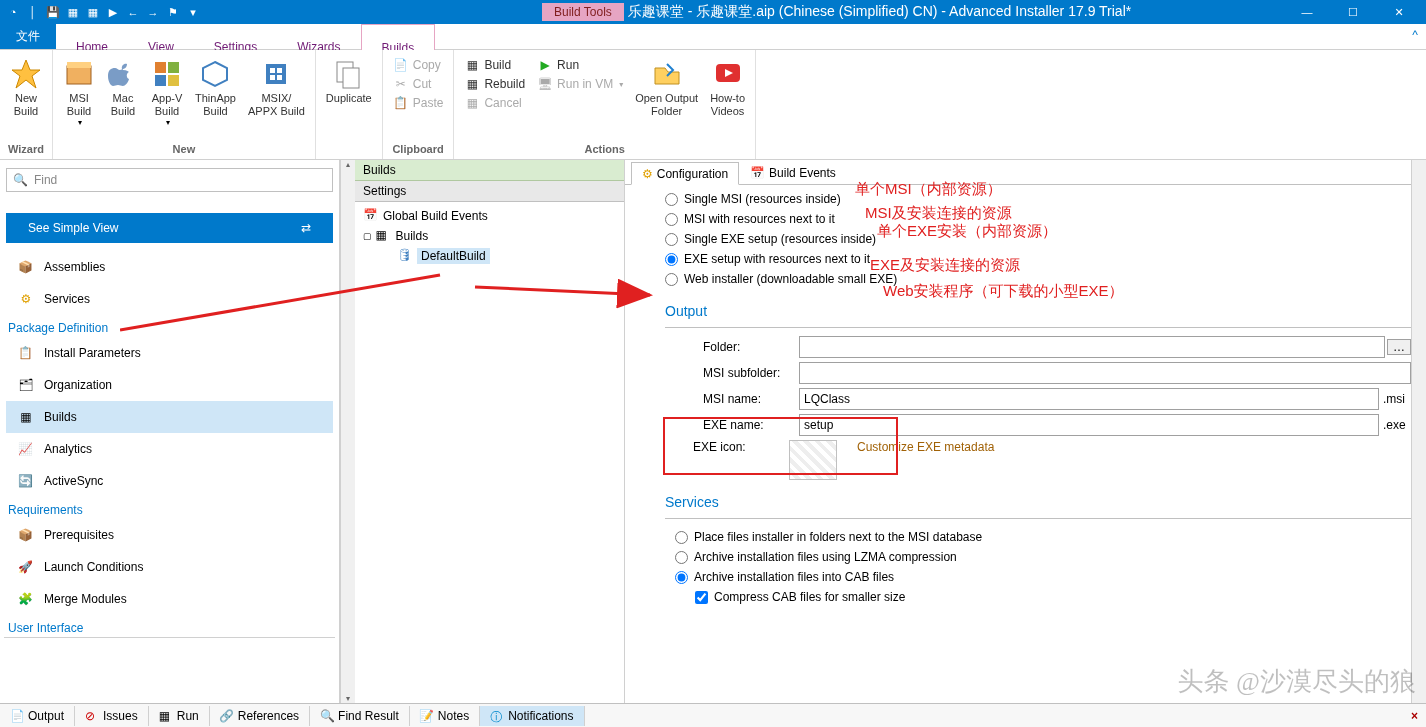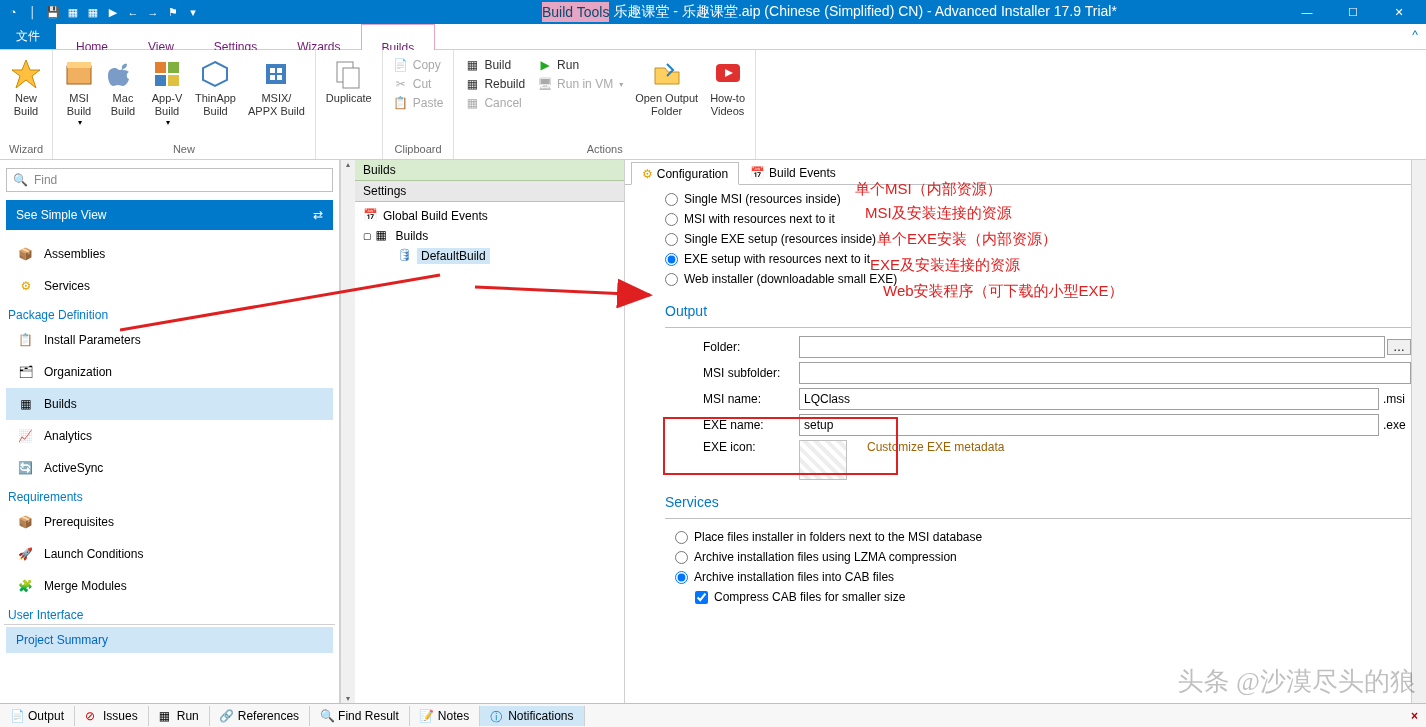--- a/index.html
+++ b/index.html
@@ -2,53 +2,53 @@
 <html><head>
 <meta charset="utf-8">
 <style>
 * { margin: 0; padding: 0; box-sizing: border-box; font-family: "Segoe UI", "Microsoft YaHei", sans-serif; font-size: 12px; }
 body { width: 1426px; height: 727px; background: #fff; overflow: hidden; display: flex; flex-direction: column; }
 
 
 .titlebar { background: #0079cb; color: #fff; height: 24px; display: flex; align-items: center; padding: 0 4px; }
 .titlebar .qat { display: flex; gap: 2px; align-items: center; }
 .titlebar .qat-btn { width: 18px; height: 18px; display: flex; align-items: center; justify-content: center; font-size: 11px; }
-.titlebar .tab-build-tools { background: #e6a5c3; color: #0c4a6e; padding: 2px 0; margin-left: 340px; font-size: 14px; }
+.titlebar .tab-build-tools { background: #e6a5c3; color: #7f1d1d; padding: 2px 12px; margin-left: 340px; font-size: 12px; }
 .titlebar .title-text { margin-left: 4px; font-size: 14px; }
 .titlebar .win-controls { margin-left: auto; display: flex; }
 .titlebar .win-btn { width: 46px; height: 24px; display: flex; align-items: center; justify-content: center; font-size: 11px; }
 
 
 .menutabs { display: flex; background: #fff; border-bottom: 1px solid #d0d0d0; height: 26px; }
 .menutabs .mtab { padding: 16px 20px; color: #701a75; cursor: pointer; }
 .menutabs .mtab.file { background: #0079cb; color: #fff; padding: 4px 16px; }
 .menutabs .mtab.active { border: 1px solid #e6a5c3; border-bottom: 2px solid #fff; background: #fff; margin-bottom: -1px; }
 
 
 .ribbon { background: #fff; height: 110px; display: flex; border-bottom: 1px solid #d0d0d0; }
 .rgroup { border-right: 1px solid #e0e0e0; display: flex; flex-direction: column; padding: 2px 6px; }
 .rgroup .rbody { flex: 1; display: flex; align-items: flex-start; gap: 4px; padding-top: 4px; }
-.rgroup .rlabel { text-align: center; color: #666; font-size: 11px; padding-bottom: 2px; }
+.rgroup .rlabel { text-align: center; color: #666; font-size: 11px; padding-bottom: 2px; font-weight: bold; }
 .rbtn { display: flex; flex-direction: column; align-items: center; padding: 2px 4px; cursor: pointer; min-width: 40px; }
 .rbtn .ricon { width: 32px; height: 32px; margin-bottom: 2px; }
 .rbtn .rtext { text-align: center; font-size: 11px; line-height: 1.2; color: #333; }
 .rbtn.disabled .rtext { color: #aaa; }
 .rbtn.disabled .ricon svg * { stroke: #ccc; fill: #ddd; }
 .rcol { display: flex; flex-direction: column; gap: 1px; }
 .rsmall { display: flex; align-items: center; gap: 4px; padding: 1px 4px; font-size: 11px; color: #333; cursor: pointer; }
 .rsmall.disabled { color: #aaa; }
 .rsmall .sicon { width: 16px; height: 16px; display: inline-flex; align-items: center; justify-content: center; }
 .dd { font-size: 8px; margin-left: 2px; }
 
 
 .main { flex: 1; display: flex; overflow: hidden; }
 .left-panel { width: 355px; display: flex; position: relative; }
 .nav-col { width: 340px; background: #fff; border-right: 1px solid #d0d0d0; display: flex; flex-direction: column; padding: 4px; overflow: hidden; }
 .nav-col .find { border: 1px solid #c0c0c0; padding: 4px 6px; display: flex; align-items: center; gap: 6px; color: #888; margin: 4px 2px; }
-.nav-col .simple-view { background: #0079cb; color: #fff; padding: 8px 10px; margin: 4px 2px 8px; display: flex; justify-content: space-between; align-items: center; }
+.nav-col .simple-view { background: #0079cb; color: #fff; padding: 8px 22px; margin: 17px 2px 8px; display: flex; justify-content: space-between; align-items: center; }
 .nav-item { display: flex; align-items: center; gap: 8px; padding: 6px 10px; margin: 0 2px; cursor: pointer; }
 .nav-item.selected { background: #cfe6f7; }
 .nav-item .nicon { width: 20px; height: 20px; display: inline-flex; align-items: center; justify-content: center; }
 .nav-header { color: #0079cb; padding: 6px 4px 2px; font-size: 12px; }
 .scroll-strip { width: 15px; background: #f0f0f0; border-left: 1px solid #d0d0d0; position: relative; }
 .scroll-strip::before { content: "▴"; position: absolute; top: 0; left: 0; right: 0; text-align: center; font-size: 8px; color: #666; }
 .scroll-strip::after { content: "▾"; position: absolute; bottom: 0; left: 0; right: 0; text-align: center; font-size: 8px; color: #666; }
 
 .center-col { border-right: 1px solid #d0d0d0; display: flex; flex-direction: column; }
 .center-col .hdr { background: #d9ecd0; border-bottom: 1px solid #b0c8a0; padding: 3px 8px; font-size: 12px; }
@@ -319,23 +319,20 @@
         </div>
       <div class="nav-item">
           <span class="nicon">🚀</span>
           <span>Launch Conditions</span>
         </div>
       <div class="nav-item">
           <span class="nicon">🧩</span>
           <span>Merge Modules</span>
         </div>
       <div class="nav-header" style="border-bottom:1px solid #d0d0d0">User Interface</div>
-      <div class="nav-item" style="background:#cfe6f7;margin-top:2px">
-          <span style="color:#0066cc">Project Summary</span>
-        </div>
     </div>
     <div class="scroll-strip"></div>
   </div>
 
   <div class="center-col" style="width:270px">
     <div class="hdr">Builds</div>
     <div class="hdr2">Settings</div>
     <div class="tree">
       <div class="trow lvl1">
           <span class="ticon">📅</span>
@@ -402,21 +399,21 @@
           <div class="frow" style="padding-left:10px">
             <div class="flab">MSI name:</div>
             <input type="text" value="LQClass" style="">
             <div class="ext">.msi</div>
           </div>
           <div class="frow" style="padding-left:10px">
             <div class="flab">EXE name:</div>
             <input type="text" value="setup" style="">
             <div class="ext">.exe</div>
           </div>
-          <div class="frow" style="padding-left:10px;align-items:flex-start">
+          <div class="frow" style="align-items:flex-start">
             <div class="flab">EXE icon:</div>
             <div class="icon-placeholder"></div>
             <div style="width:20px"></div>
             <span class="link">Customize EXE metadata</span>
           </div>
 
           <div class="fieldset-title">Services</div>
           <div class="fieldset-line"></div>
           <div class="radio-row" style="padding-left:10px">
               <input type="radio" name="arc" style="">
@@ -433,21 +430,21 @@
           <div class="radio-row" style="padding-left:30px">
               <input type="checkbox" checked="" style="">
               <span>Compress CAB files for smaller size</span>
             </div>
 
           <div class="red-box" style="top:232px;left:38px;width:235px;height:58px"></div>
         </div>
 
         <div class="anno" style="top:20px;left:230px">单个MSI（内部资源）</div>
         <div class="anno" style="top:44px;left:240px">MSI及安装连接的资源</div>
-        <div class="anno" style="top:70px;left:252px">单个EXE安装（内部资源）</div>
+        <div class="anno" style="top:62px;left:252px">单个EXE安装（内部资源）</div>
         <div class="anno" style="top:96px;left:245px">EXE及安装连接的资源</div>
         <div class="anno" style="top:122px;left:258px">Web安装程序（可下载的小型EXE）</div>
       </div>
       <div class="right-scroll"></div>
     </div>
     <div class="watermark">头条 @沙漠尽头的狼</div>
   </div>
 </div>
 
 <svg class="arrow-svg">

